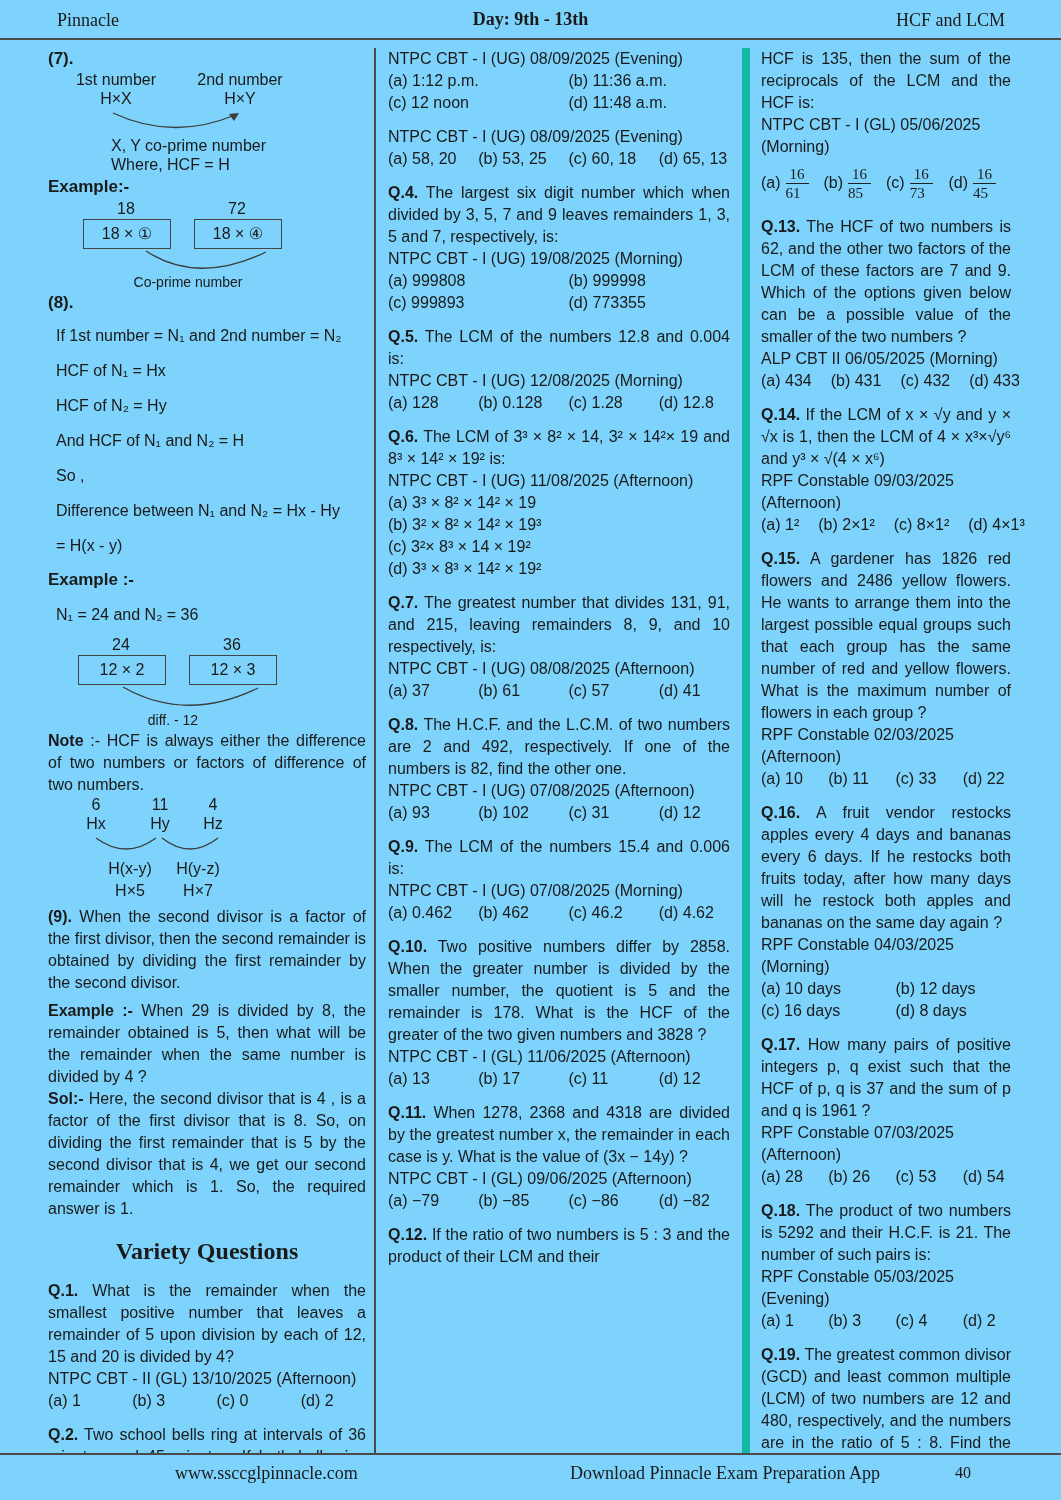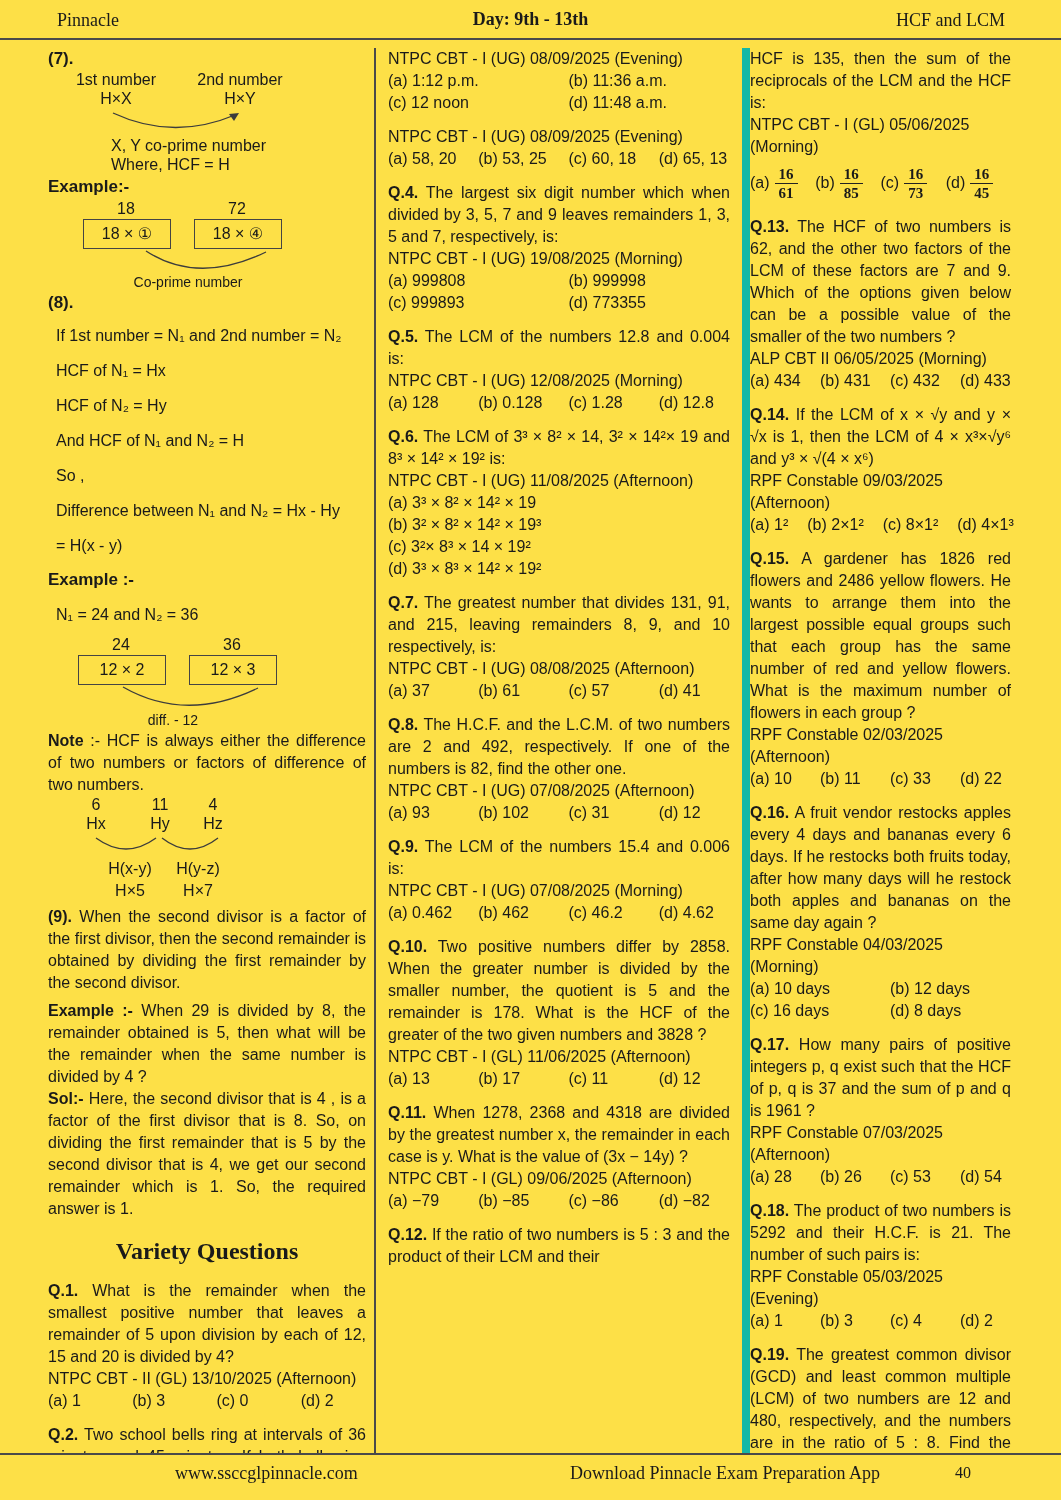--- a/index.html
+++ b/index.html
@@ -1,36 +1,36 @@
 <!DOCTYPE html>
 <html><head>
 <meta charset="utf-8">
 <style>
   html,body{margin:0;padding:0;background:#e8e8e8;}
-  #page{position:relative;width:1061px;height:1500px;background:#fde047;color:#1a1a1a;
+  #page{position:relative;width:1061px;height:1500px;background:#7dd3fc;color:#1a1a1a;
     font-family:"Liberation Sans",sans-serif;font-size:16px;overflow:hidden;margin:0 auto;}
   
   #header{position:absolute;top:0;left:0;right:0;height:38px;border-bottom:2px solid #4a4a4a;
     font-family:"Liberation Serif",serif;font-size:18px;}
   #header .h-left{position:absolute;left:57px;top:10px;}
   #header .h-center{position:absolute;left:0;right:0;top:9px;text-align:center;font-weight:bold;}
   #header .h-right{position:absolute;right:56px;top:10px;}
   
   #footer{position:absolute;left:0;right:0;bottom:0;height:45px;border-top:2px solid #4a4a4a;
     font-family:"Liberation Serif",serif;font-size:18px;}
   #footer .f-www{position:absolute;left:175px;top:8px;}
   #footer .f-dl{position:absolute;left:570px;top:8px;}
   #footer .f-page{position:absolute;right:90px;top:9px;font-size:16px;}
   
   #main{position:absolute;top:40px;left:0;right:0;bottom:45px;display:flex;
     padding:8px 50px 0 48px;overflow:hidden;}
   .col{min-width:0;}
   .col1{width:318px;padding-right:8px;}
   .col2{width:342px;border-left:2px solid #4a4a4a;border-right:8px solid #14b8a6;padding:0 12px;}
-  .col3{flex:1;}
+  .col3{flex:1;padding-left:11px;}
   
   .para{margin:0;text-align:justify;line-height:22px;}
   .q-exam{line-height:22px;}
   .question{margin-bottom:12px;}
   .opt-line{display:flex;line-height:22px;gap:19px;}
   .opt{white-space:nowrap;}
   .cols4 .opt{width:25%;}
   .cols2 .opt{width:50%;}
   .cols1 .opt{width:100%;}
   .q-options{margin-top:0;}
@@ -48,22 +48,22 @@
   .d-svg{position:absolute;}
   svg path{fill:none;stroke:#3c3c3c;stroke-width:1.3px;}
   svg .ah{fill:#3c3c3c;stroke:none;}
   #d1{height:104px;}
   #d2{height:92px;}
   #d3{height:94px;}
   #d4{height:110px;}
   
   .frac-row{display:flex;align-items:center;margin:4px 0 2px;min-height:42px;}
   .frac-opt{width:25%;display:inline-flex;align-items:center;gap:5px;white-space:nowrap;}
-  .frac{display:inline-flex;flex-direction:column;text-align:center;
-    font-family:"Liberation Serif",serif;font-size:15px;line-height:18px;font-weight:bold;}
+  .frac{display:inline-flex;flex-direction:column;
+    font-family:"Liberation Serif",serif;font-size:15px;line-height:18px;}
   .frac .num{border-bottom:1.2px solid #222;padding:0 4px;}
 </style>
 </head>
 <body>
 
 <div id="page">
 
   <div id="header">
     <span class="h-left">Pinnacle</span>
     <span class="h-center">Day: 9th - 13th</span>

